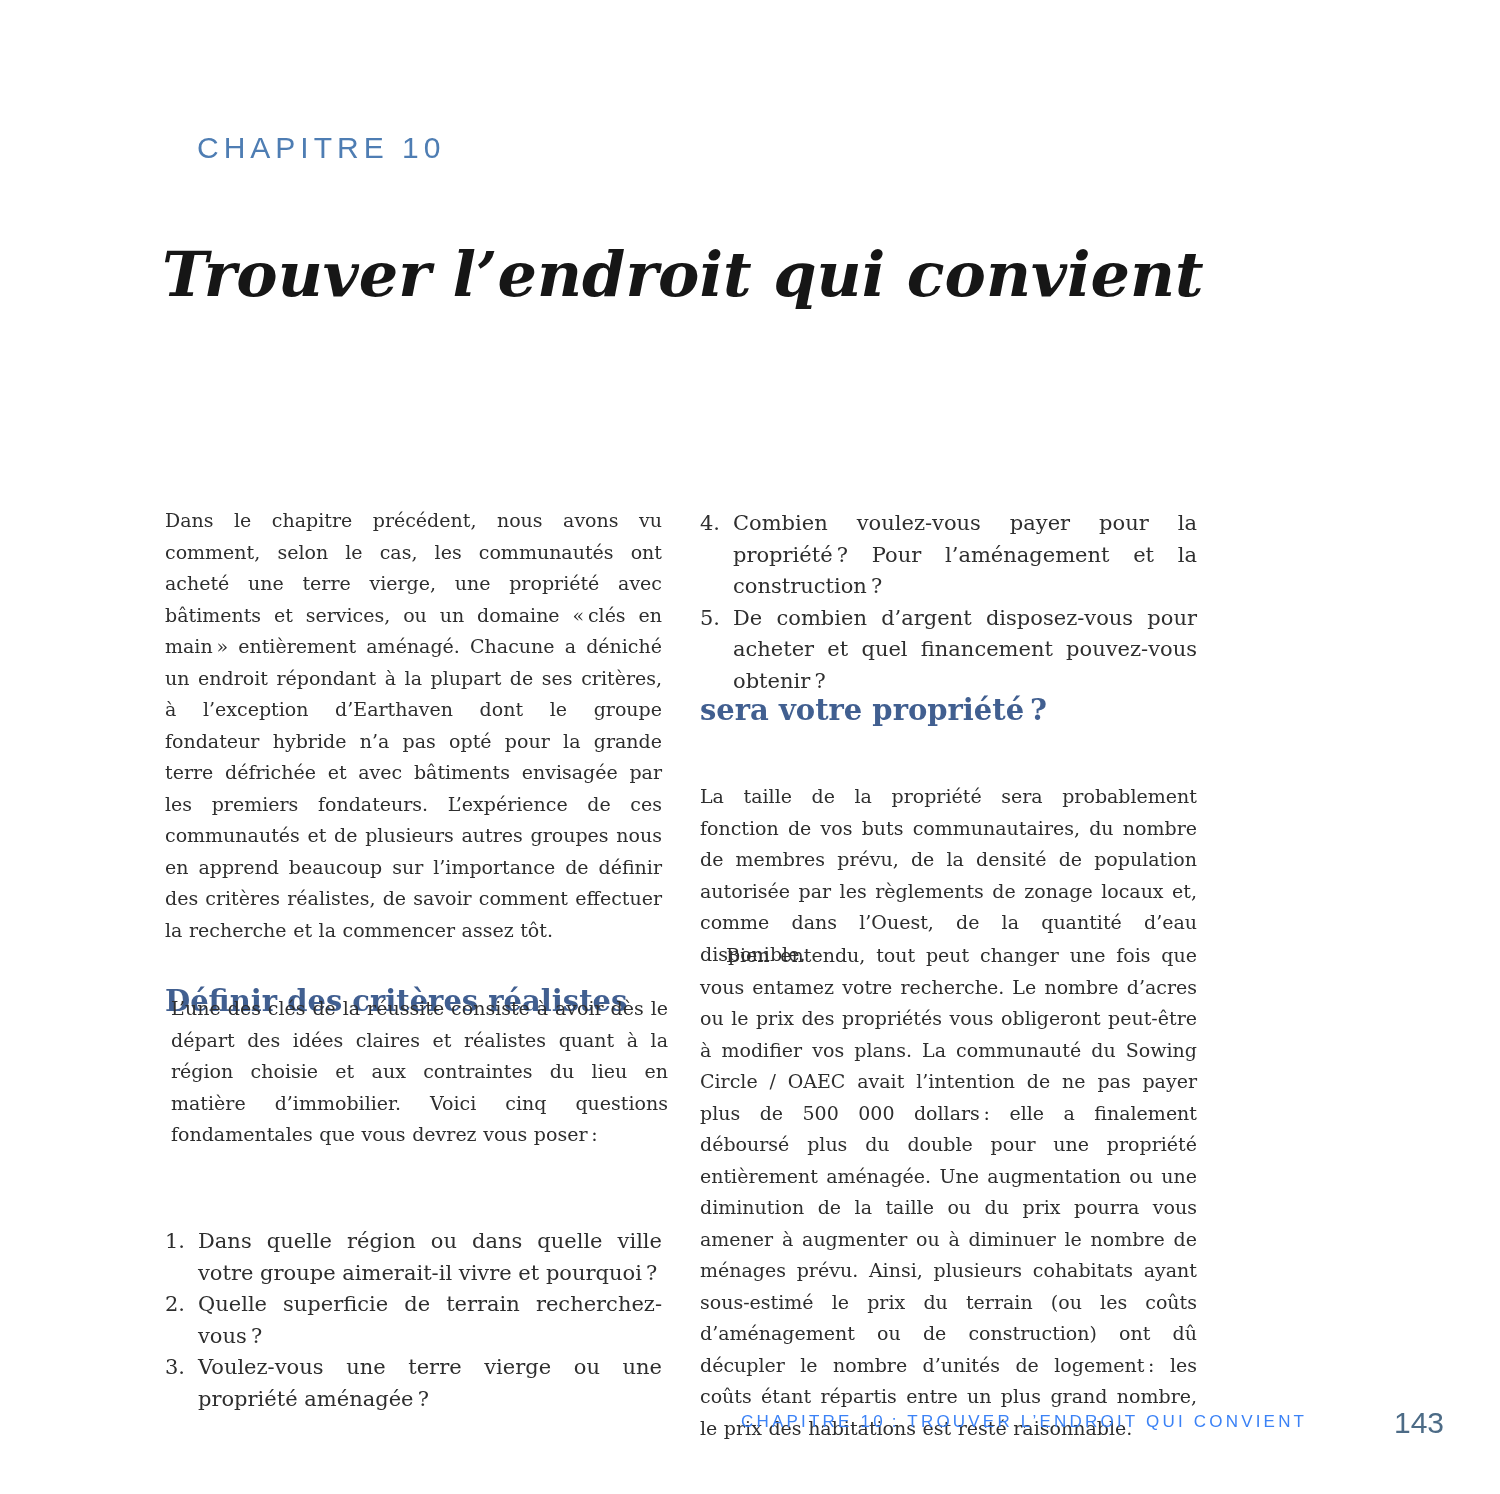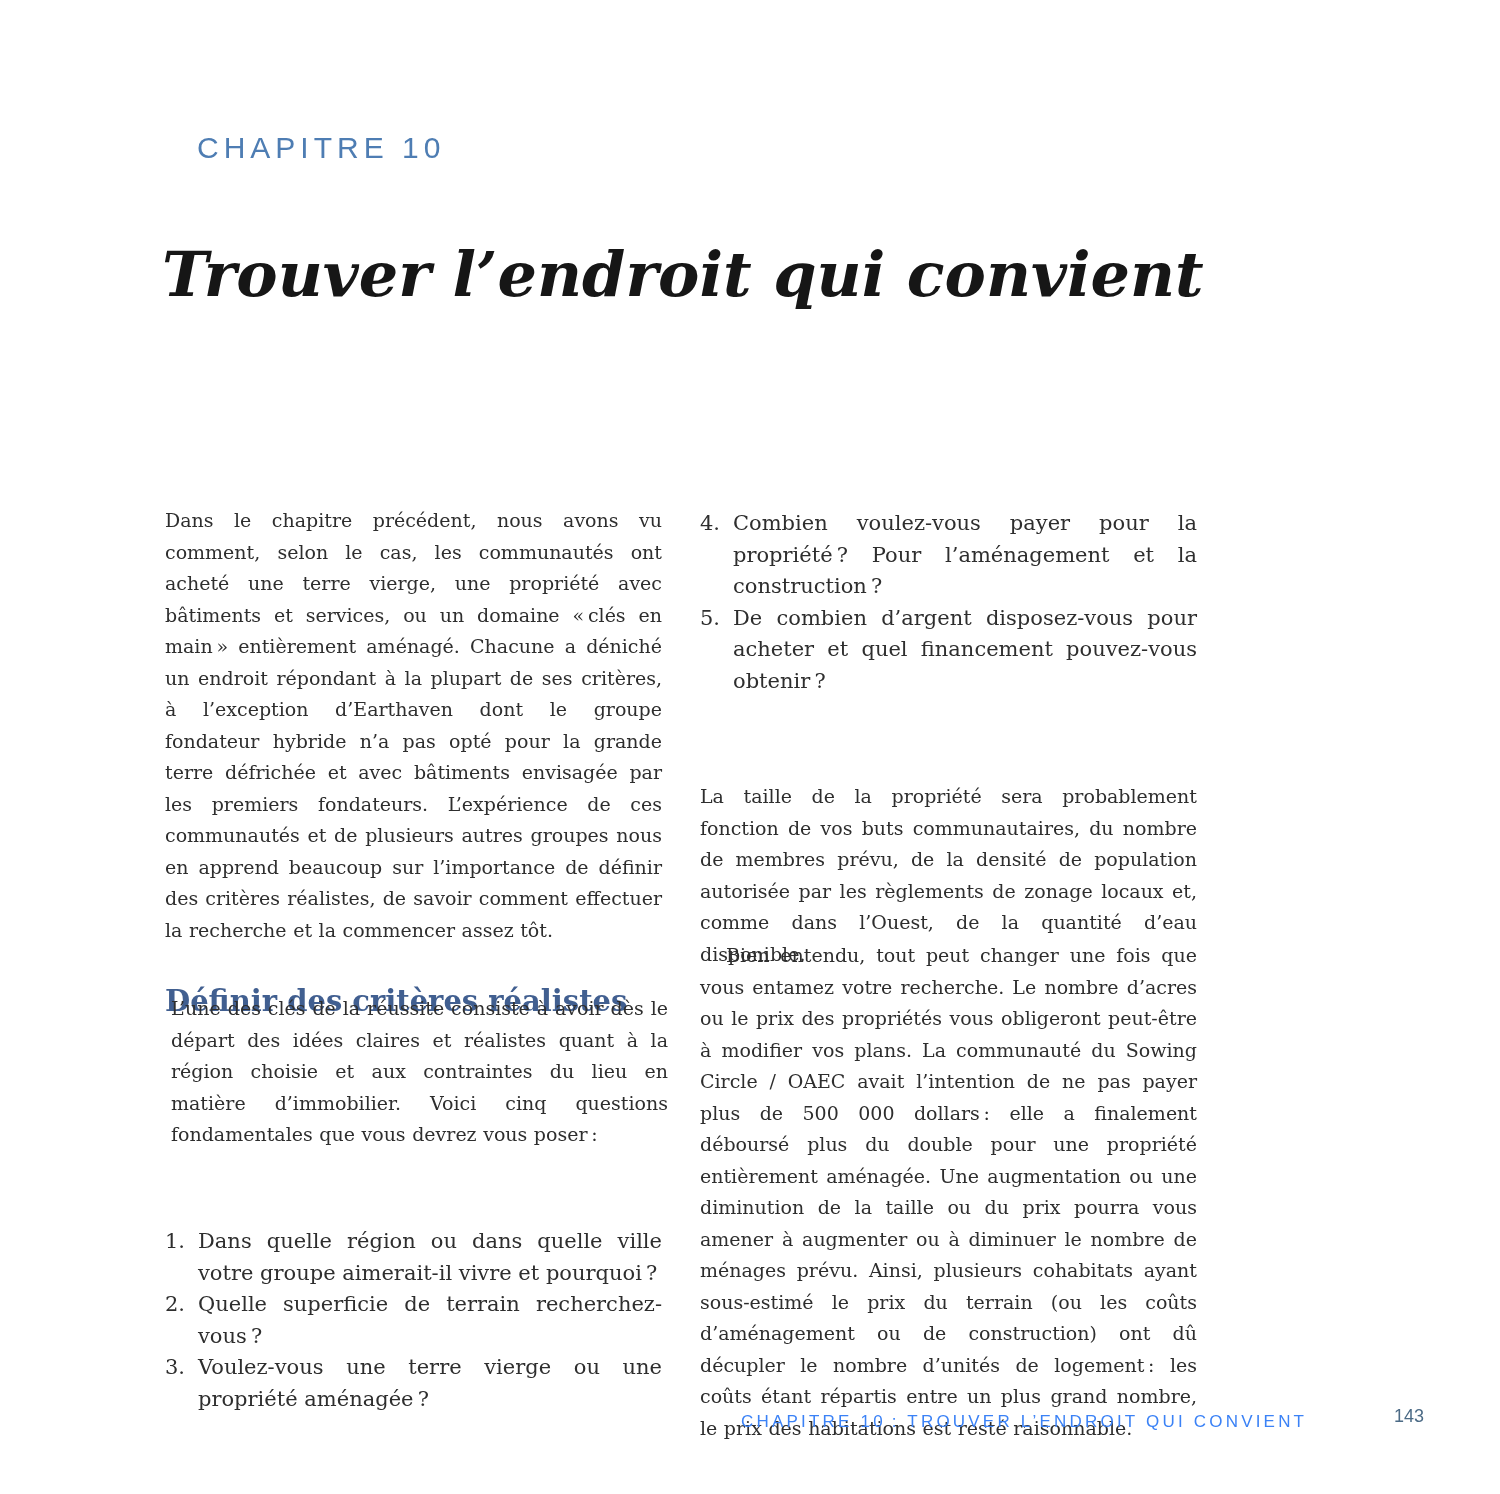--- a/index.html
+++ b/index.html
@@ -81,21 +81,21 @@
     font-size: 17px;
     letter-spacing: 3.2px;
     color: #3b82f6;
     white-space: nowrap;
   }
   .footer-page {
     position: absolute;
     left: 1394px;
     top: 1406px;
     font-family: "Liberation Sans", sans-serif;
-    font-size: 18px;
+    font-size: 30px;
     color: #4c6b86;
   }
 </style>
 </head>
 <body>
 
 <div class="kicker">CHAPITRE 10</div>
 <h1 class="page-title">Trouver l’endroit qui convient</h1>
 
 <div class="col" style="left:165px; top:0;">
@@ -127,20 +127,21 @@
       <span class="qnum">4.</span>
       <span class="qtext">Combien voulez-vous payer pour la propriété ? Pour l’aménagement et la construction ?</span>
     </div>
     <div class="qitem">
       <span class="qnum">5.</span>
       <span class="qtext">De combien d’argent disposez-vous pour acheter et quel financement pouvez-vous obtenir ?</span>
     </div>
   </div>
 
   <h2 class="block section-heading" style="top:692px; margin:0;">
+    <span style="display:block;">sera votre propriété ?</span>
   </h2>
 
   <p class="block body-text" style="top:781px; margin:0;">La taille de la propriété sera probablement fonction de vos buts communautaires, du nombre de membres prévu, de la densité de population autorisée par les règlements de zonage locaux et, comme dans l’Ouest, de la quantité d’eau disponible.</p>
 
   <p class="block body-text indent-first" style="top:940px; margin:0;">Bien entendu, tout peut changer une fois que vous entamez votre recherche. Le nombre d’acres ou le prix des propriétés vous obligeront peut-être à modifier vos plans. La communauté du Sowing Circle / OAEC avait l’intention de ne pas payer plus de 500&nbsp;000 dollars : elle a finalement déboursé plus du double pour une propriété entièrement aménagée. Une augmentation ou une diminution de la taille ou du prix pourra vous amener à augmenter ou à diminuer le nombre de ménages prévu. Ainsi, plusieurs cohabitats ayant sous-estimé le prix du terrain (ou les coûts d’aménagement ou de construction) ont dû décupler le nombre d’unités de logement : les coûts étant répartis entre un plus grand nombre, le prix des habitations est resté raisonnable.</p>
 </div>
 
 <div class="footer-label">CHAPITRE 10 : TROUVER L’ENDROIT QUI CONVIENT</div>
 <div class="footer-page">143</div>
 

